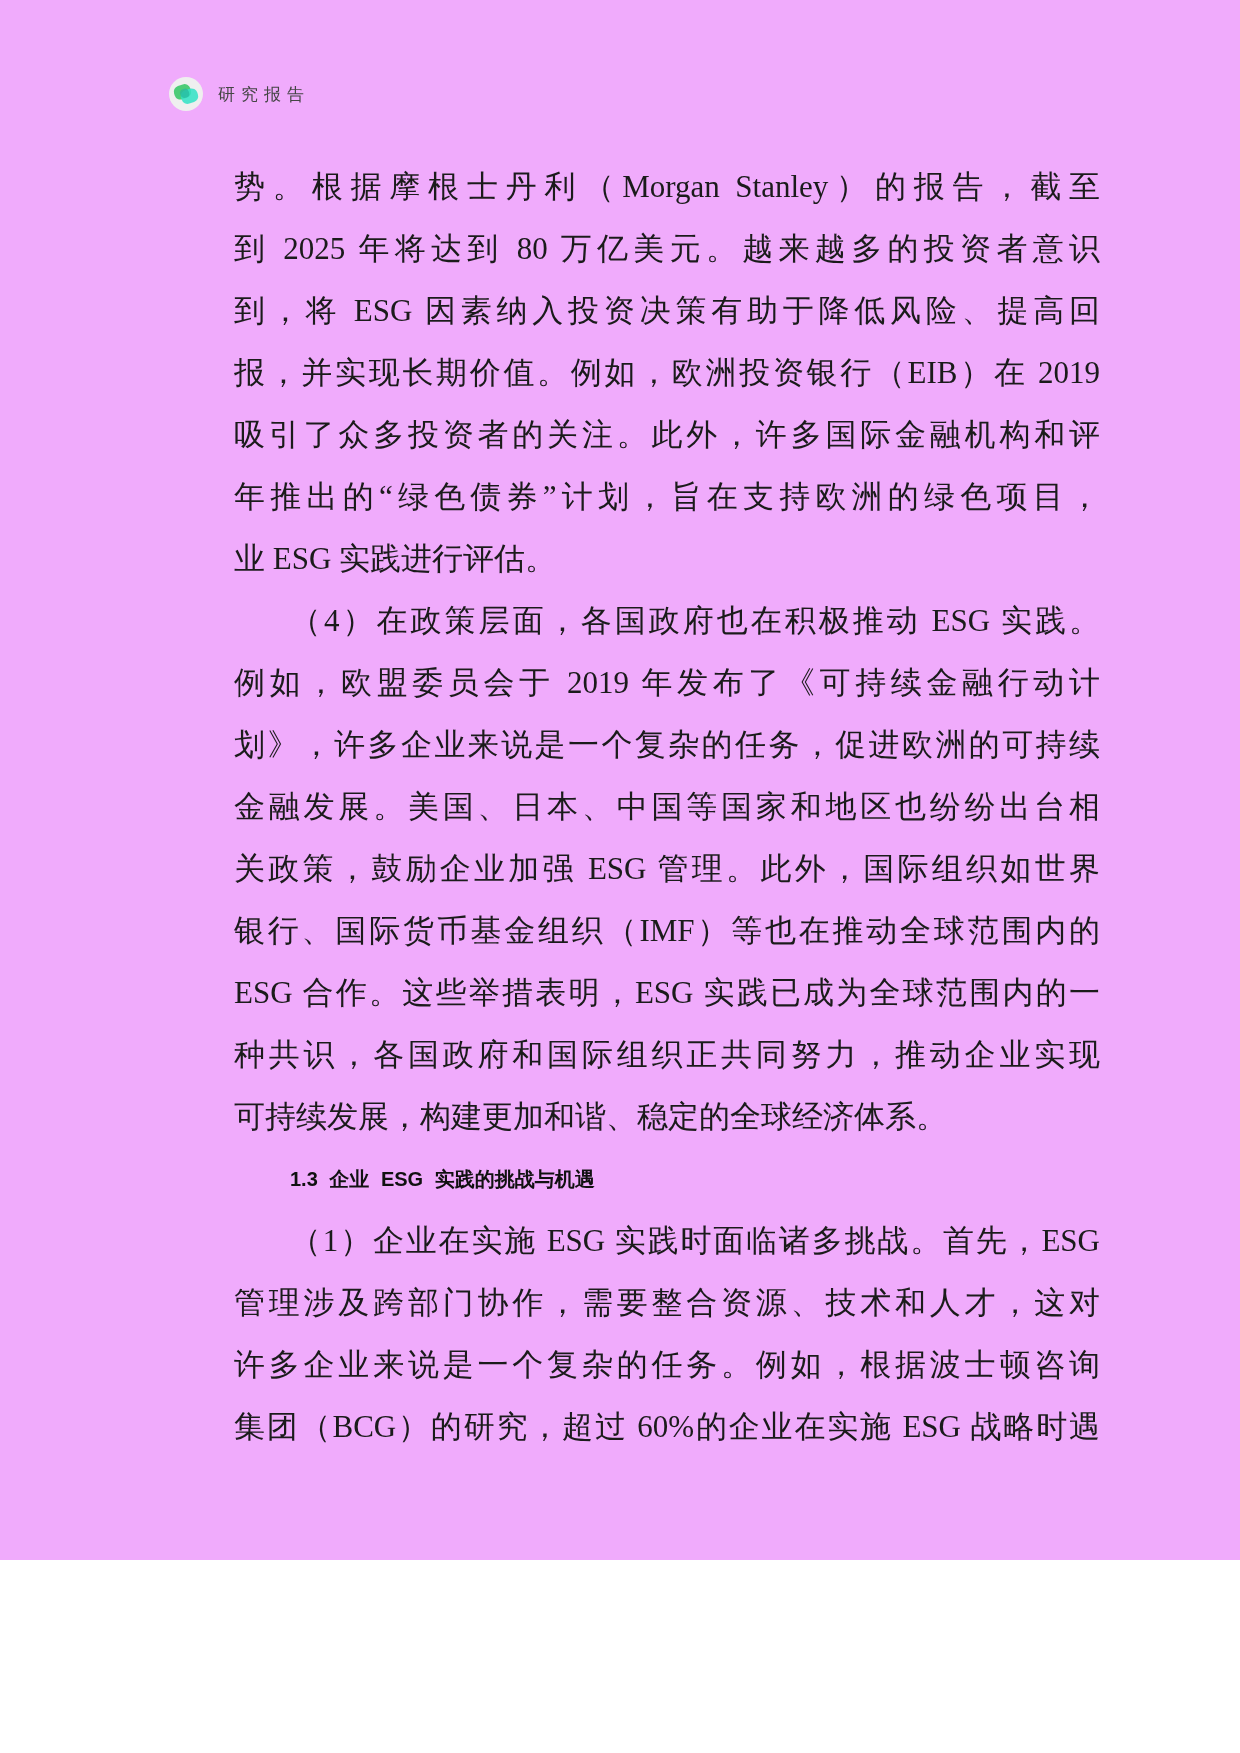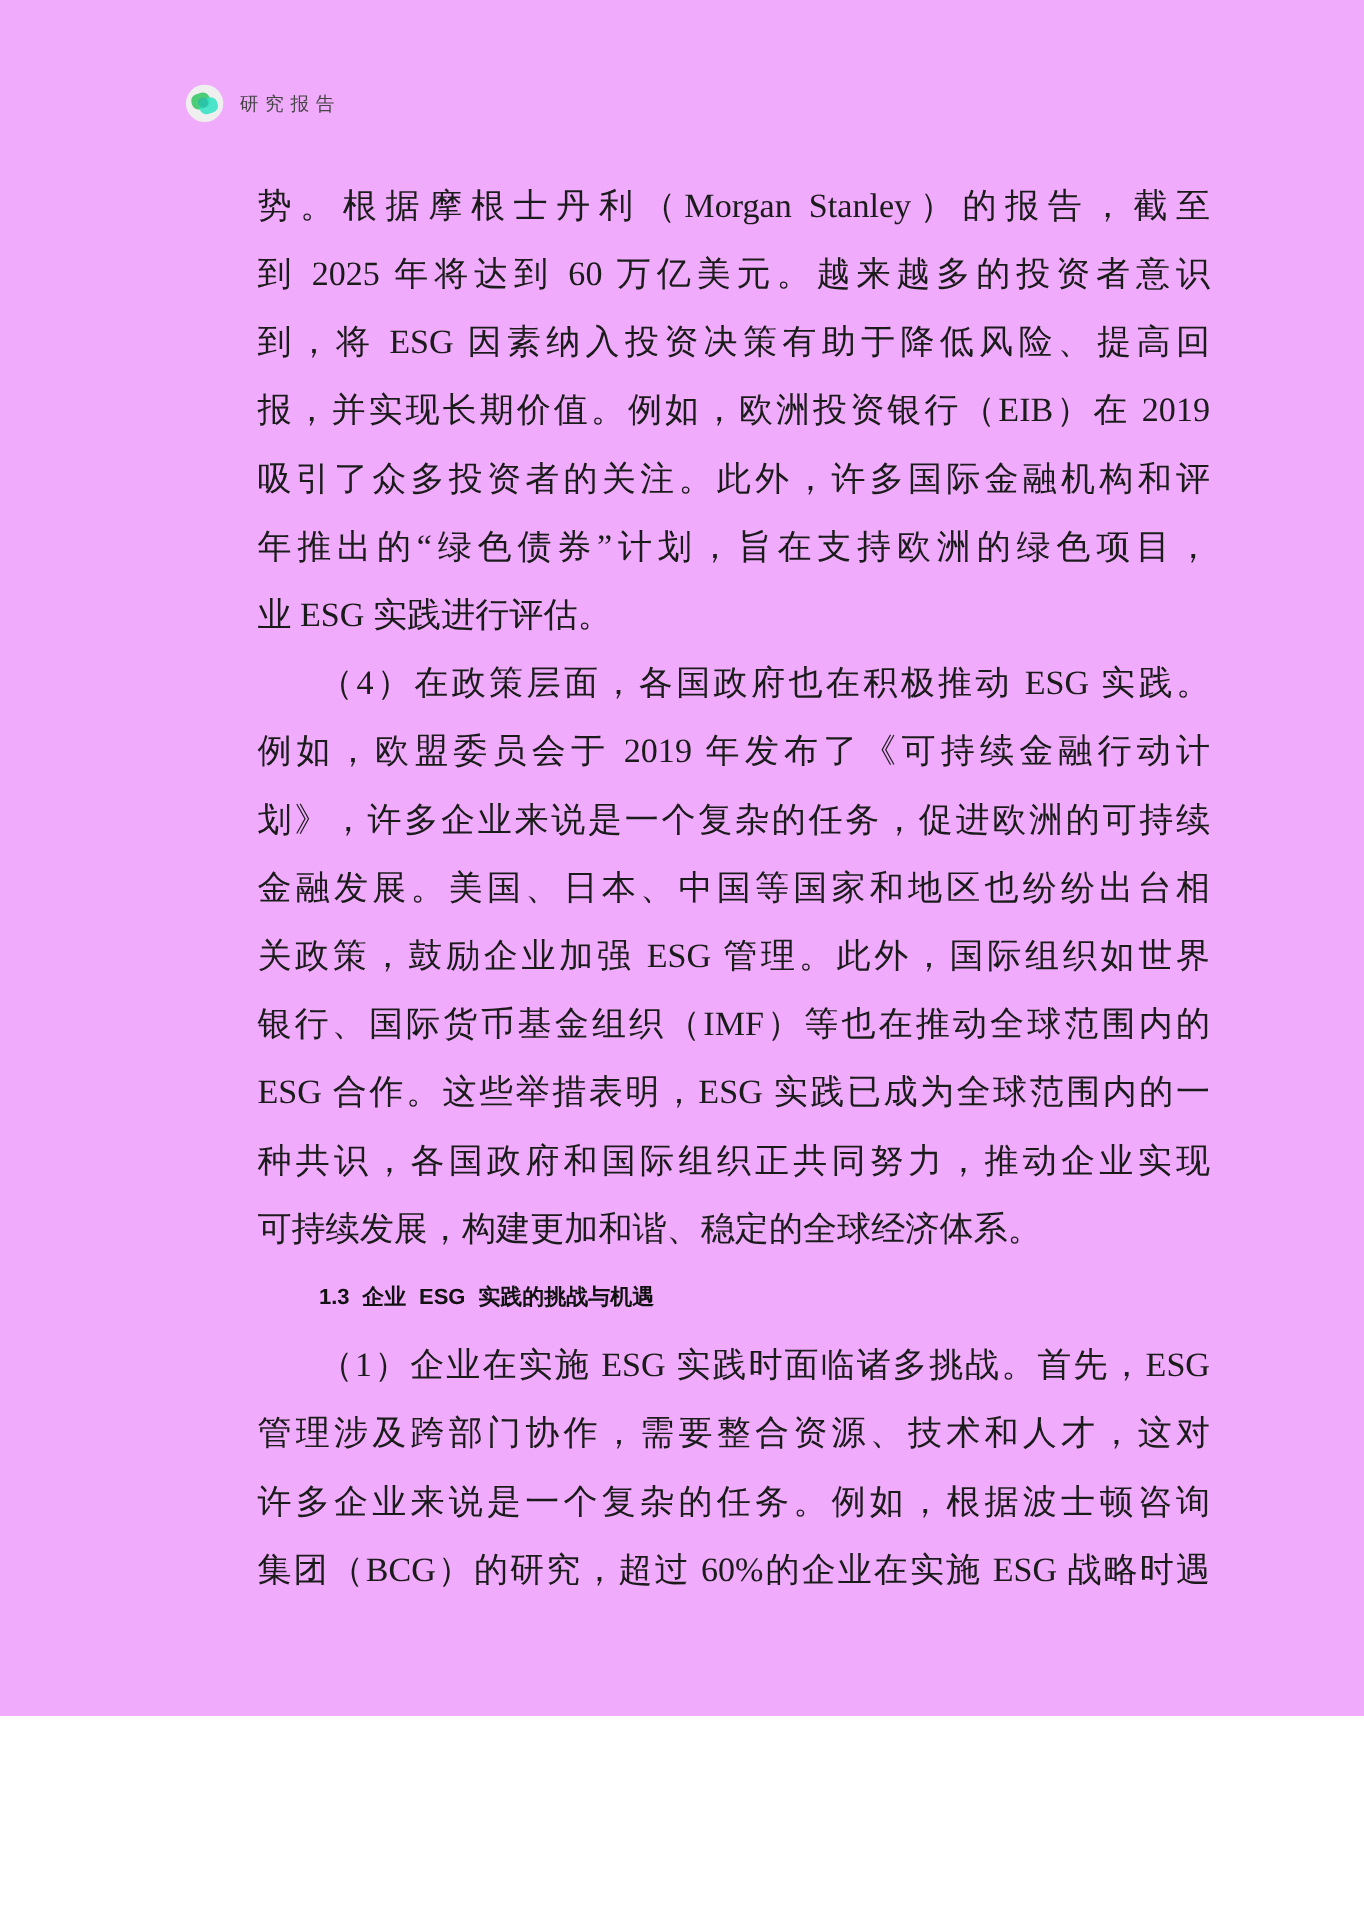--- a/index.html
+++ b/index.html
@@ -97,21 +97,21 @@
           <rect x="12" y="13" width="9" height="9" rx="4" fill="#28b9a0" opacity="0.75" transform="rotate(-18 16 17)"></rect>
         </g>
       </svg>
     </span>
     <span class="brand-text">研究报告</span>
   </div>
 
   <div class="content">
 
     <div class="line">势。根据摩根士丹利（Morgan Stanley）的报告，截至</div>
-    <div class="line">到 2025 年将达到 60 万亿美元。越来越多的投资者意识</div>
+    <div class="line">到 2025 年将达到 80 万亿美元。越来越多的投资者意识</div>
     <div class="line">到，将 ESG 因素纳入投资决策有助于降低风险、提高回</div>
     <div class="line">报，并实现长期价值。例如，欧洲投资银行（EIB）在 2019</div>
     <div class="line">吸引了众多投资者的关注。此外，许多国际金融机构和评</div>
     <div class="line">年推出的“绿色债券”计划，旨在支持欧洲的绿色项目，</div>
     <div class="line e">业 ESG 实践进行评估。</div>
 
     <div class="line i">（4）在政策层面，各国政府也在积极推动 ESG 实践。</div>
     <div class="line">例如，欧盟委员会于 2019 年发布了《可持续金融行动计</div>
     <div class="line">划》，许多企业来说是一个复杂的任务，促进欧洲的可持续</div>
     <div class="line">金融发展。美国、日本、中国等国家和地区也纷纷出台相</div>

